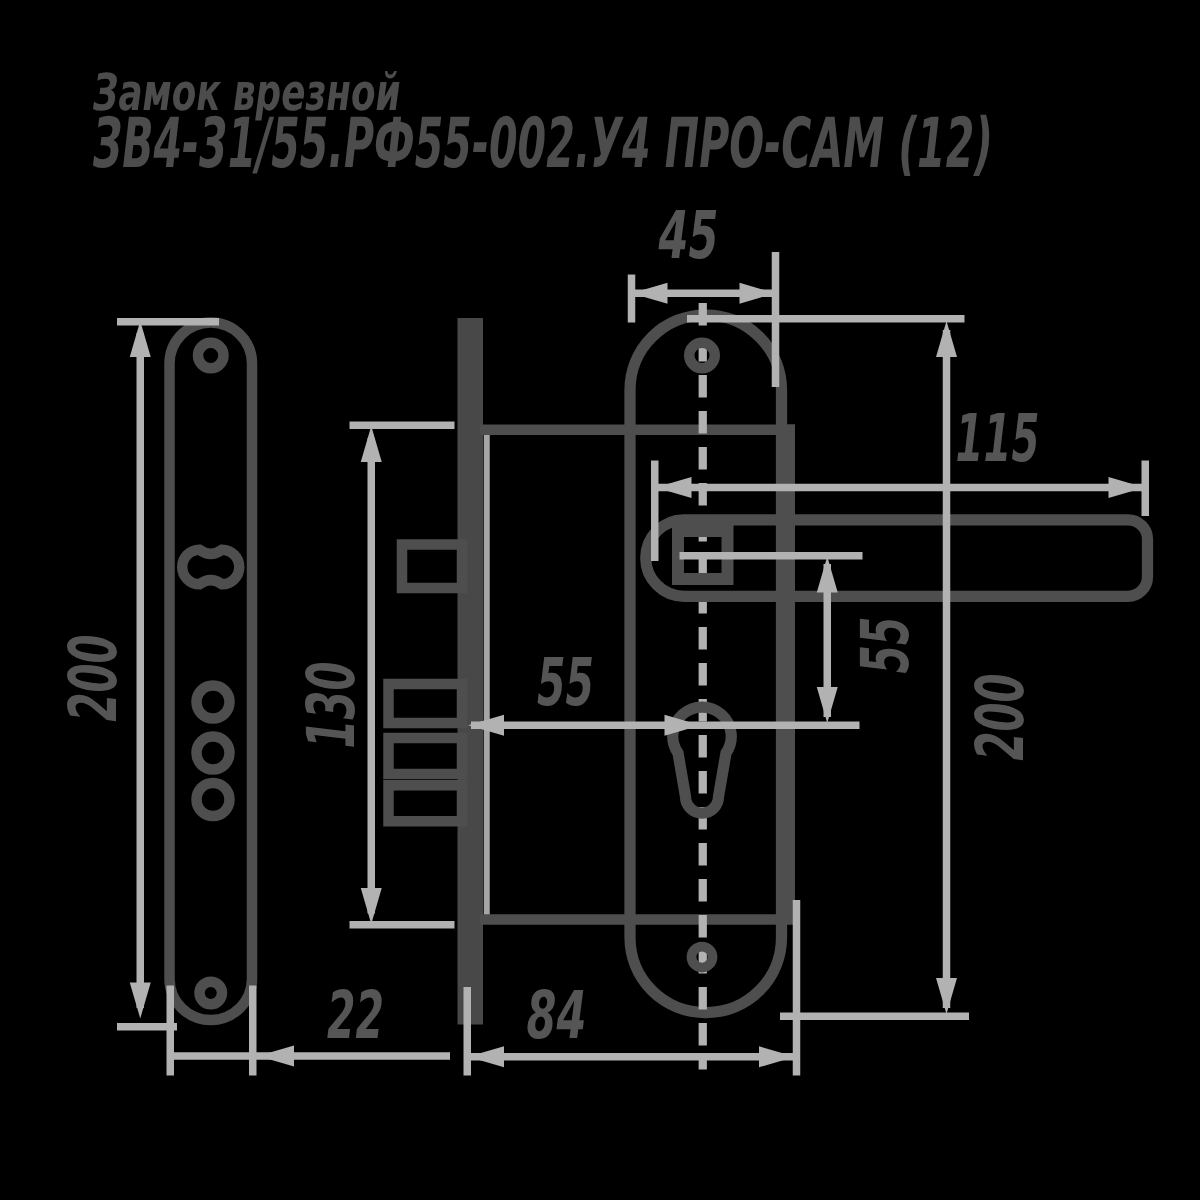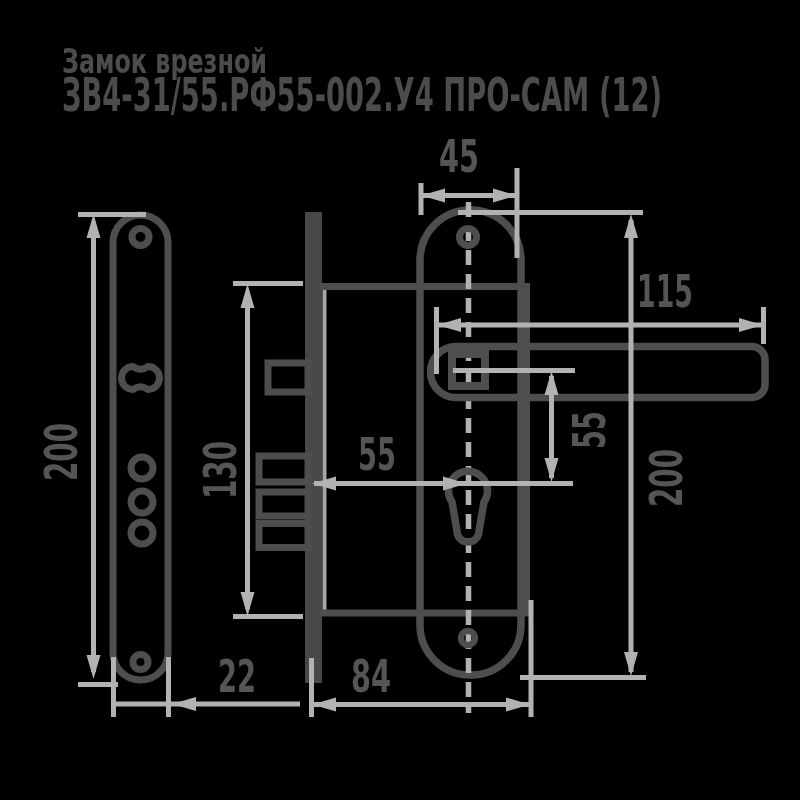--- a/index.html
+++ b/index.html
@@ -1,16 +1,16 @@
 <!DOCTYPE html>
 <html><head>
 <meta charset="utf-8">
 <style>
   html,body{margin:0;padding:0;background:#000;}
-  .stage{position:relative;width:800px;height:800px;background:#000;overflow:hidden;}
+  .stage{position:relative;width:800px;height:800px;background:#000;overflow:hidden;font-style:italic;}
   svg{display:block;}
   text{font-family:"DejaVu Sans",sans-serif;font-weight:bold;}
   .title-text{fill:#4c4c4c;}
   .dim-text{fill:#555555;}
   .ink{stroke:#4e4e4e;fill:none;}
   .ink-fill{fill:#484848;stroke:none;}
   .dim{stroke:#b2b2b2;fill:none;stroke-width:5;}
   .dim-arrow{fill:#b2b2b2;stroke:none;}
   .centerline{stroke:#b2b2b2;fill:none;stroke-width:5.5;stroke-dasharray:15 9;}
 </style>

